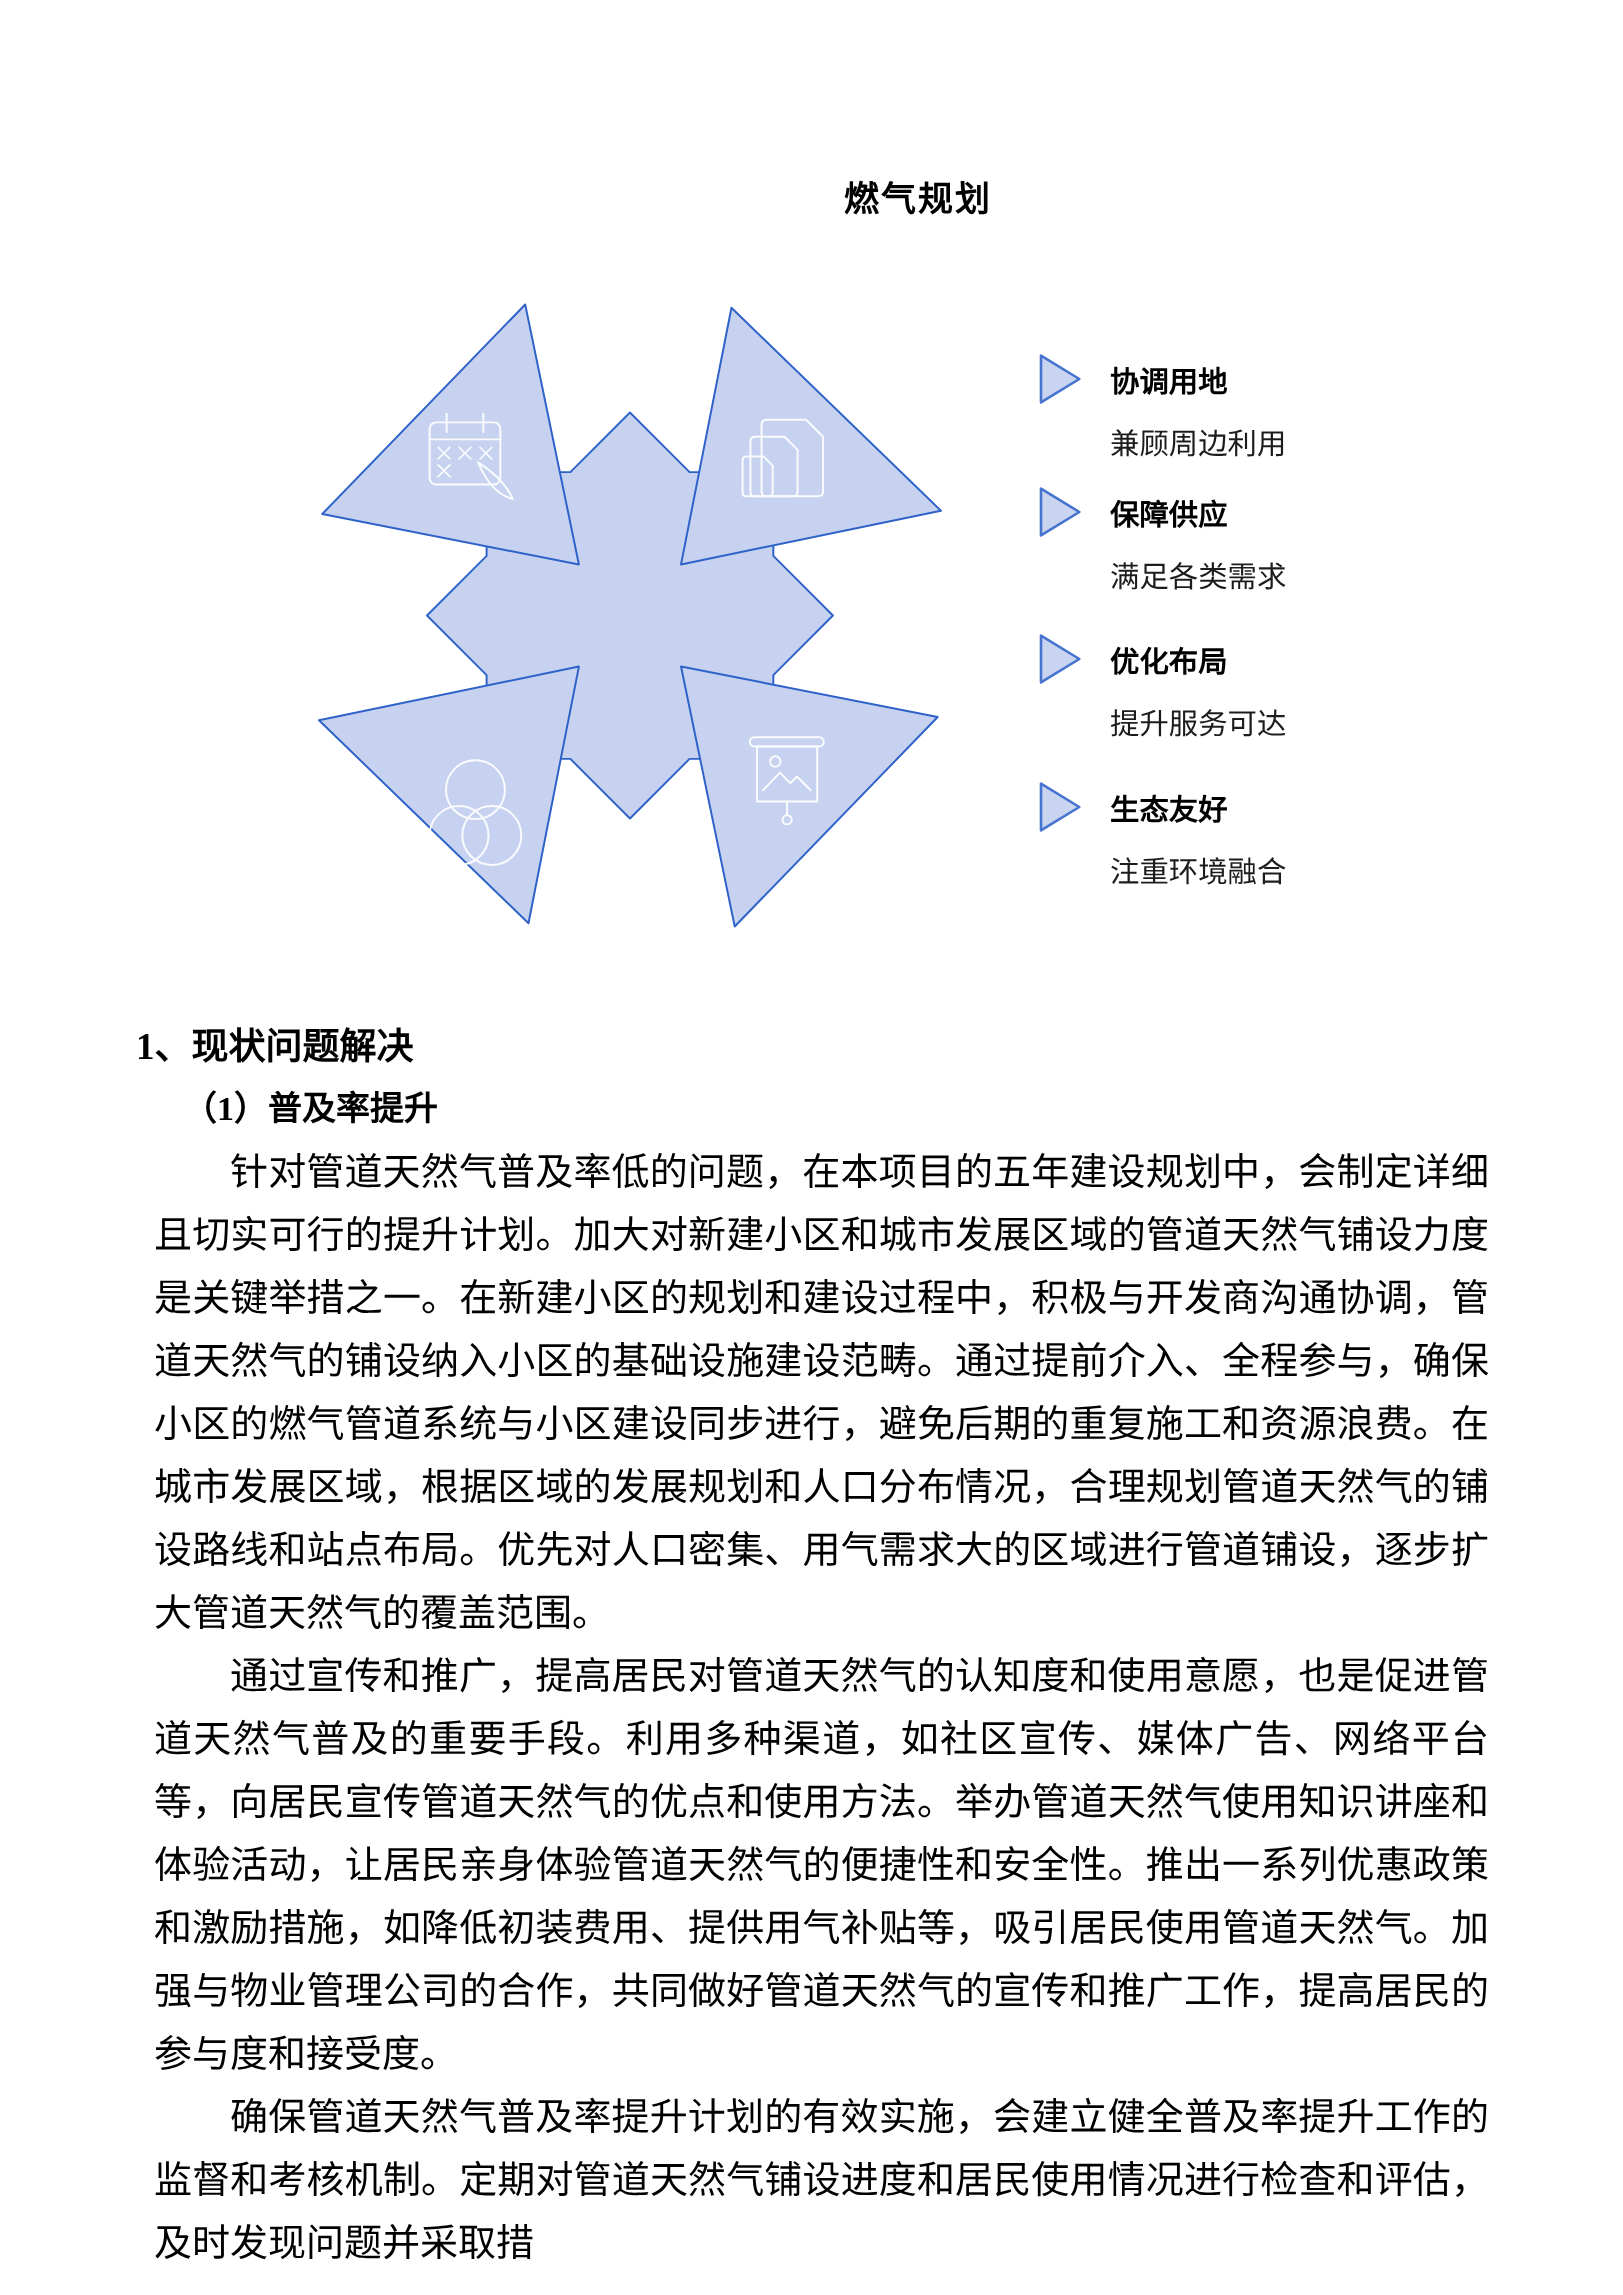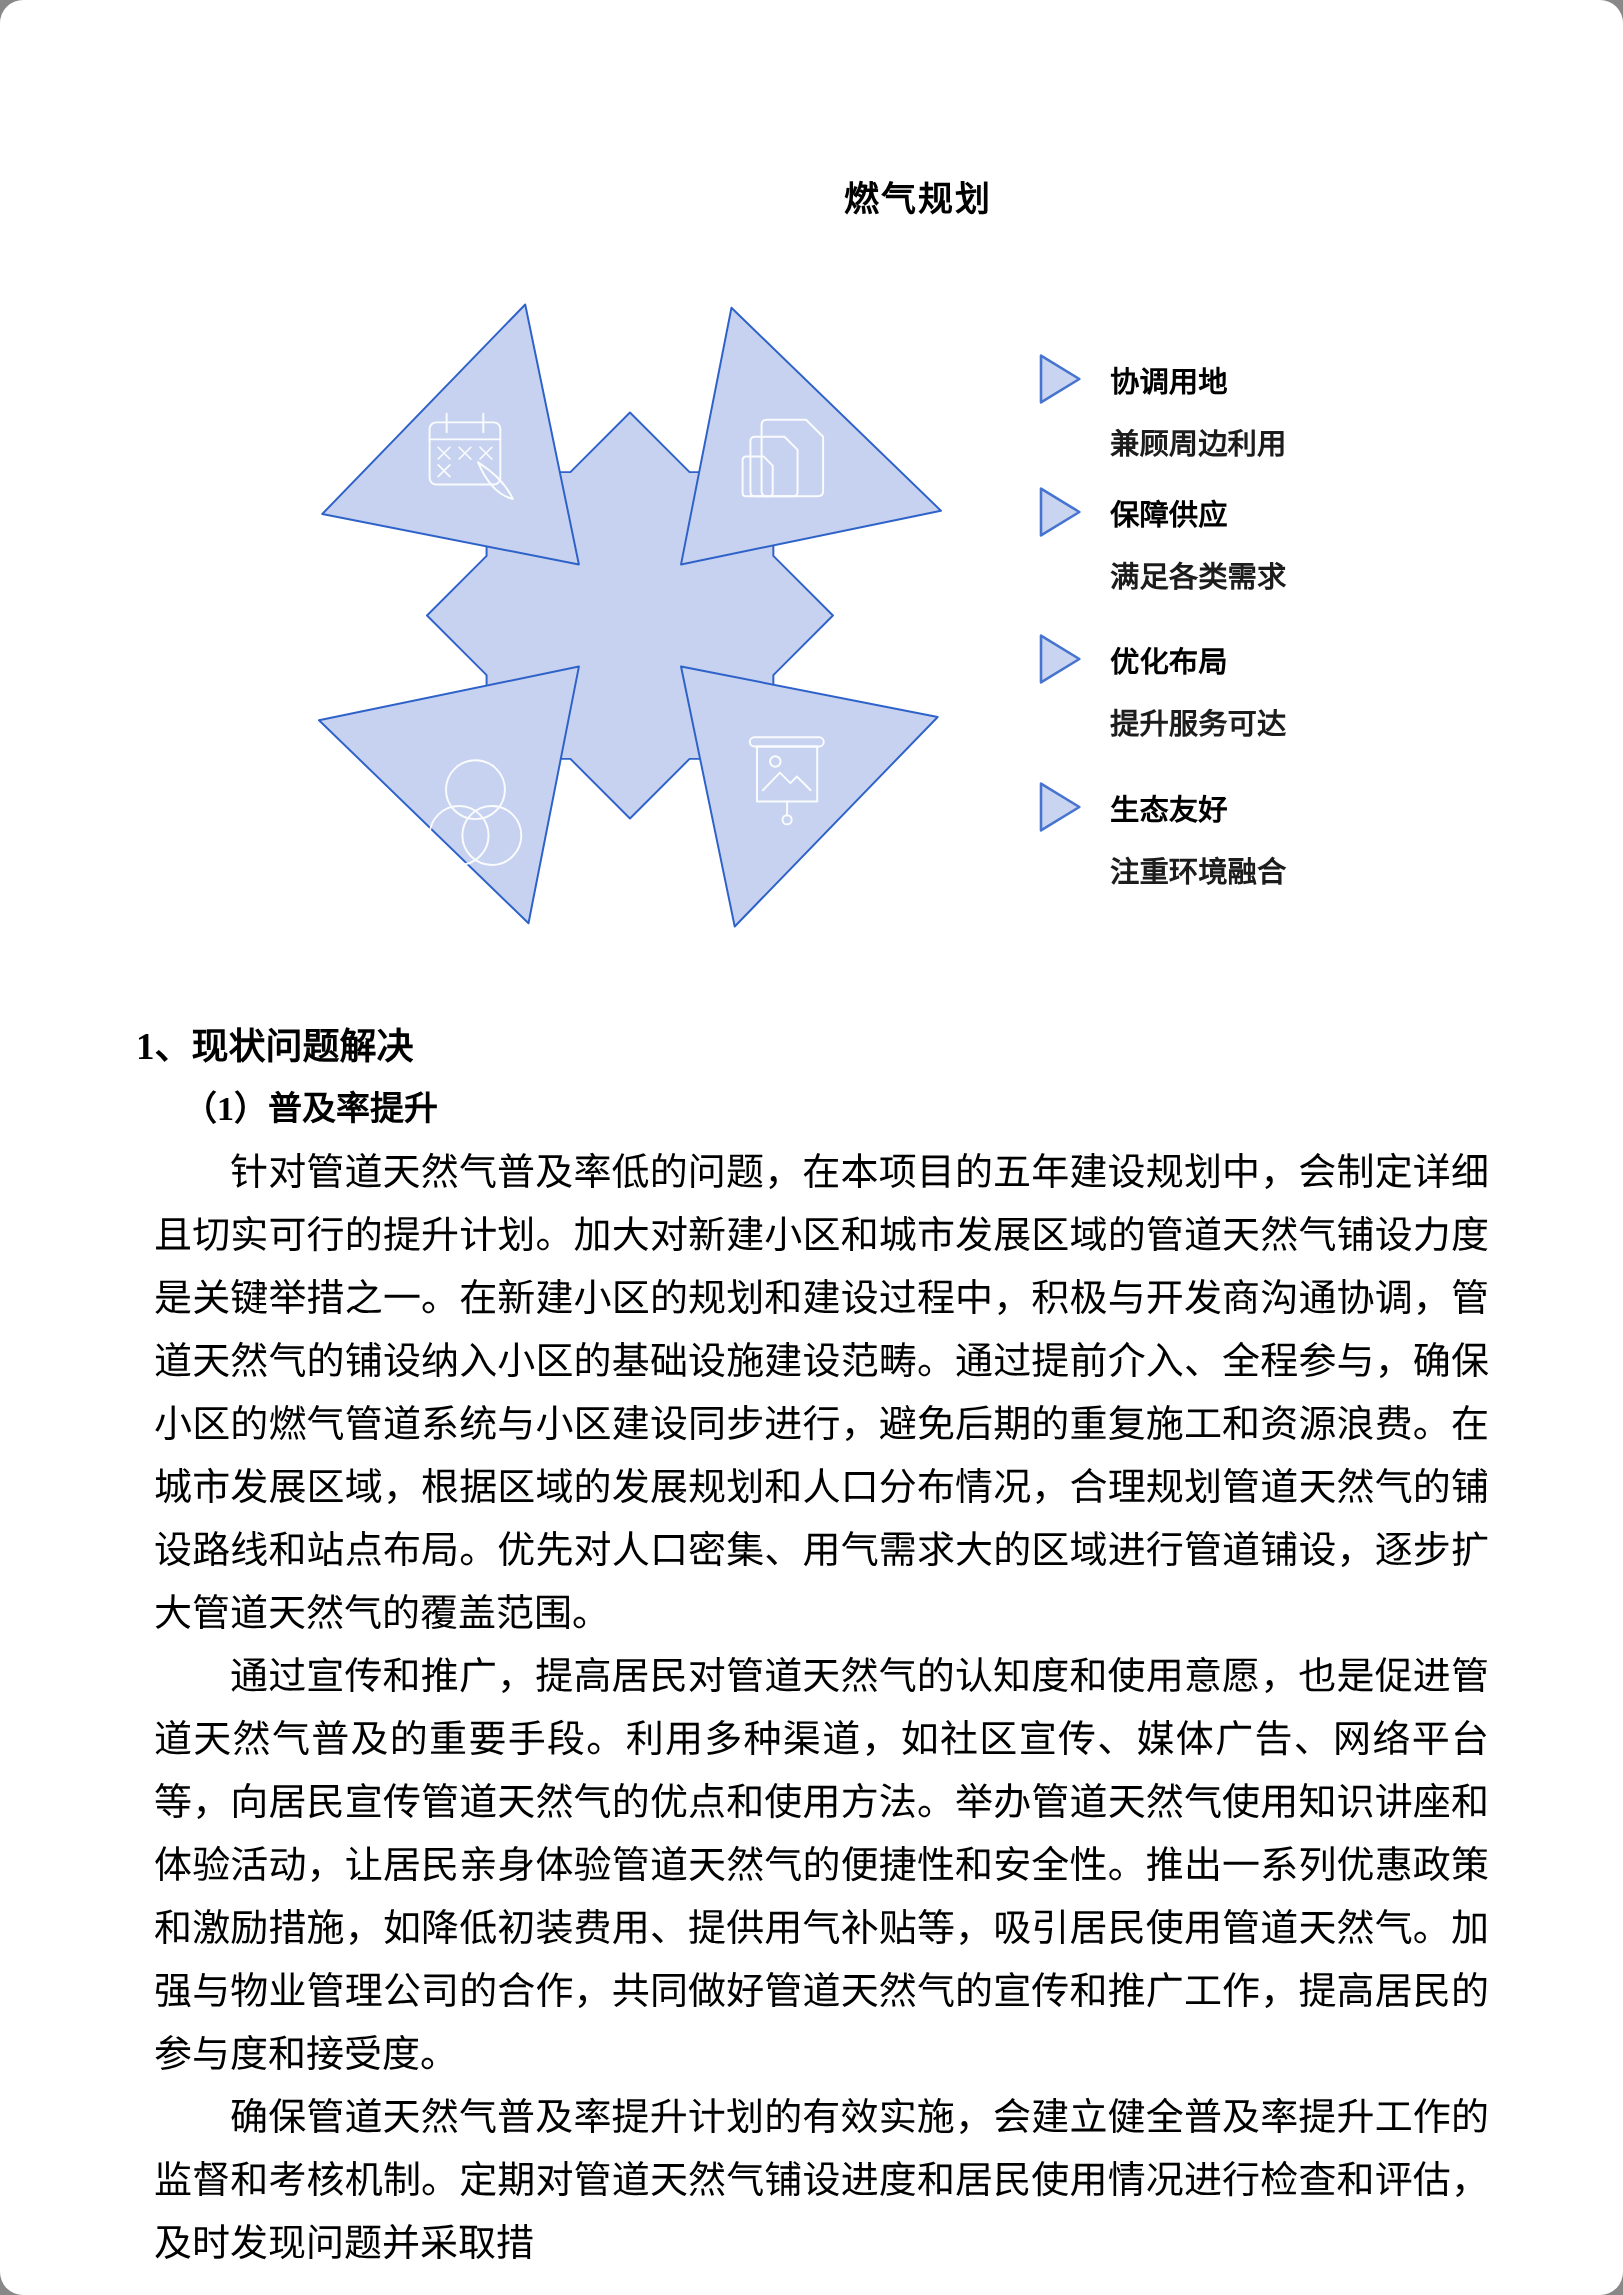--- a/index.html
+++ b/index.html
@@ -3,32 +3,31 @@
 <meta charset="utf-8">
 <style>
   html,body{margin:0;padding:0;background:#888;}
   .page{
     position:relative;
     width:1623px;height:2295px;
     background:#ffffff;
     font-family:"Liberation Serif","DejaVu Serif",serif;
     color:#000;
     overflow:hidden;
-    border-radius:23px;
   }
   .doc-title{
     position:absolute;left:844px;top:181px;
     font-size:35px;font-weight:bold;letter-spacing:2px;line-height:1.1;
   }
   .pinwheel-svg{position:absolute;left:281px;top:275px;width:694px;height:681px;}
   .legend{position:absolute;left:1039px;top:337px;width:366px;}
   .legend-item{position:absolute;left:0;width:366px;height:148px;}
   .legend-tri{position:absolute;left:0;top:0;width:43px;height:52px;}
   .legend-title{position:absolute;left:71px;top:13px;font-size:29.4px;font-weight:bold;line-height:1.1;white-space:nowrap;}
-  .legend-sub{position:absolute;left:71px;top:75px;font-size:29.4px;font-weight:bold;color:#1c1c1c;line-height:1.1;white-space:nowrap;}
+  .legend-sub{position:absolute;left:71px;top:75px;font-size:29.4px;font-weight:normal;color:#1c1c1c;line-height:1.1;white-space:nowrap;}
   .h-section{position:absolute;left:149px;top:949px;font-size:37px;font-weight:bold;line-height:1.15;}
   .h-sub{position:absolute;left:136px;top:1026px;font-size:37px;font-weight:bold;line-height:1.15;}
   .h-subsub{position:absolute;left:149px;top:1089px;font-size:34px;font-weight:bold;line-height:1.15;margin-left:34px;}
   .body-text{
     position:absolute;left:154px;top:1141px;width:1335px;
     font-size:38px;line-height:63px;text-align:justify;
   }
   .body-text p{margin:0;padding:0;text-indent:2em;}
   .icon-stroke{stroke:#ffffff;fill:none;stroke-width:3;stroke-linecap:round;stroke-linejoin:round;opacity:.92;}
 </style>

